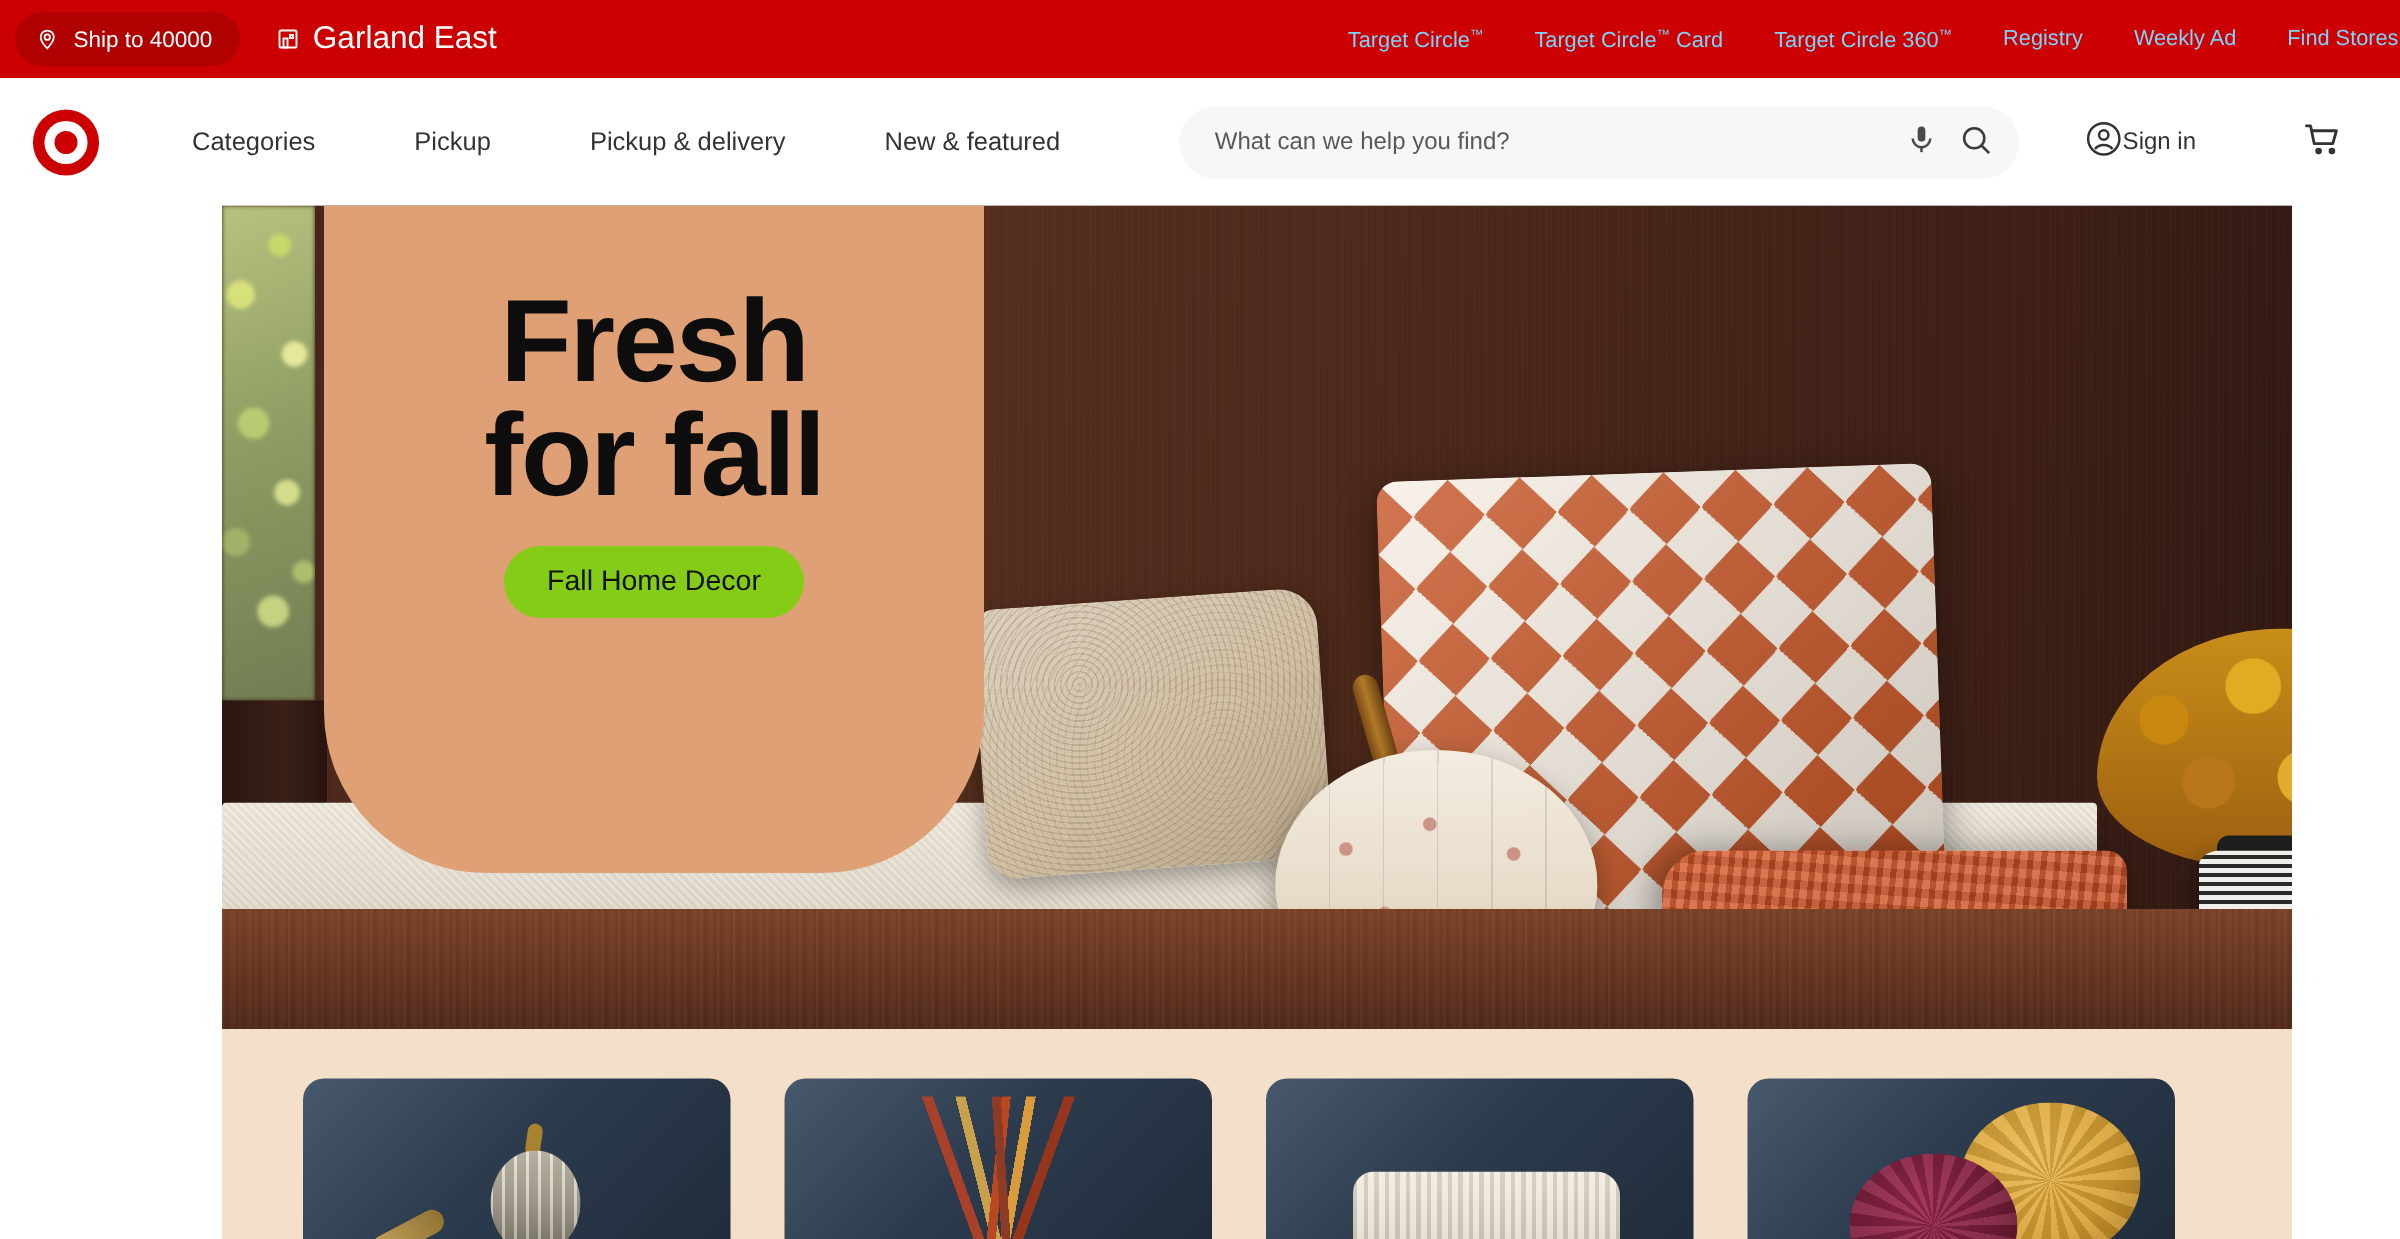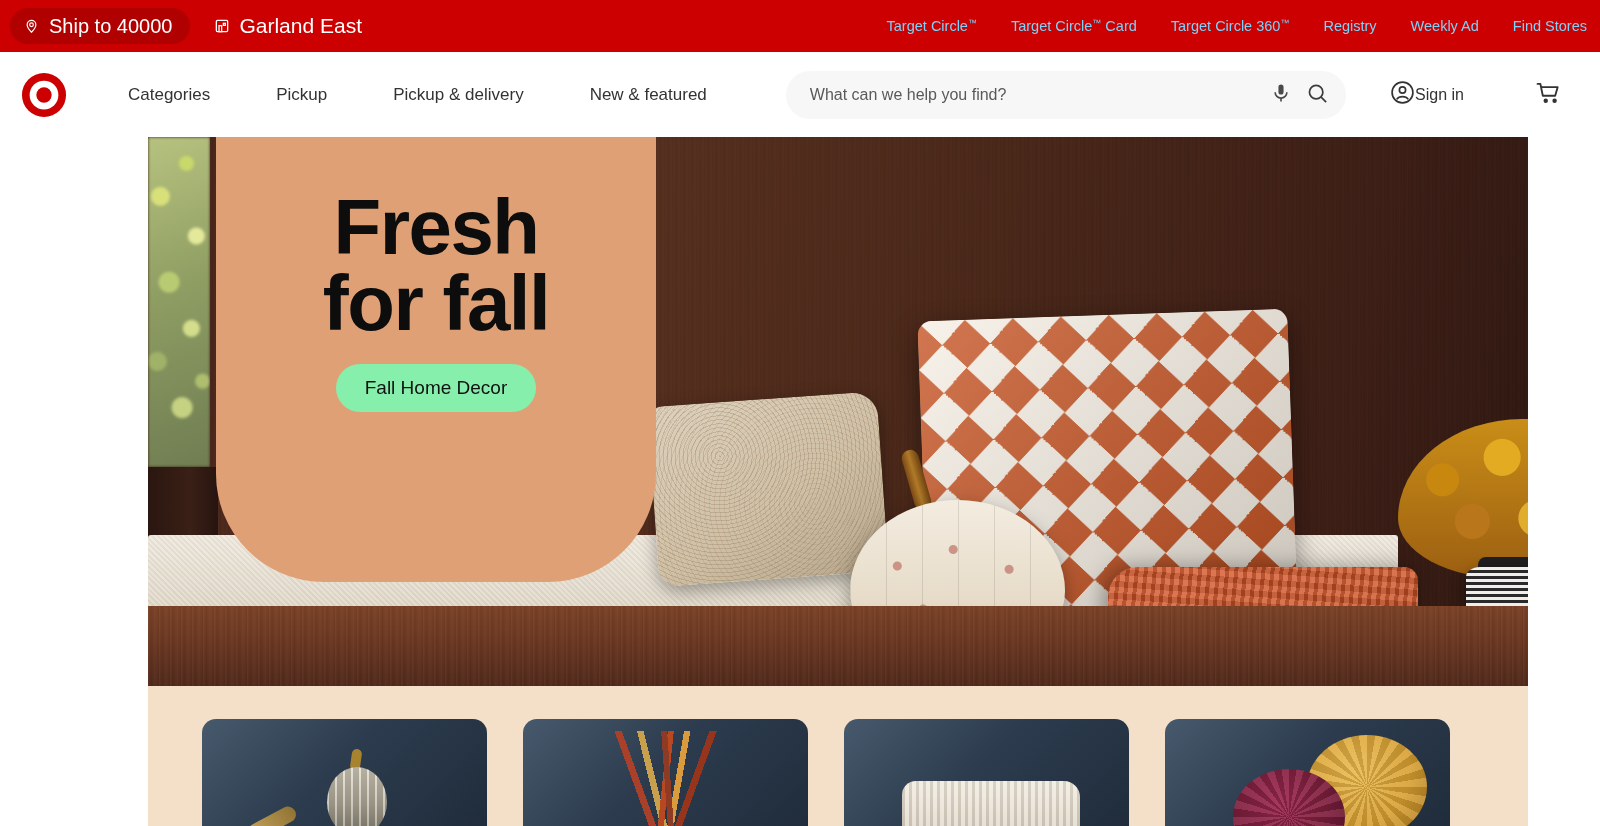--- a/index.html
+++ b/index.html
@@ -20,21 +20,21 @@
     align-items: center;
     padding: 0 0 0 10px;
   }
   .ship-pill {
     display: flex; align-items: center; gap: 10px;
     background: #b00000;
     border-radius: 26px;
     height: 36px;
     padding: 0 18px 0 14px;
     color: #ffffff;
-    font-size: 20px;
+    font-size: 15px;
     cursor: pointer;
   }
   .pin-icon { width: 15px; height: 18px; display: block; }
   .store-link {
     display: flex; align-items: center; gap: 9px;
     margin-left: 24px;
     color: #ffffff;
     font-size: 21px;
     cursor: pointer;
   }
@@ -48,21 +48,21 @@
     gap: 0px;
   }
   .top-nav a {
     color: #7dd3fc;
     font-size: 14.5px;
     text-decoration: none;
     padding: 0 17px;
     white-space: nowrap;
     cursor: pointer;
   }
-  .top-nav a:last-child { padding-right: 13px; }
+  .top-nav a:last-child { padding-right: 1px; }
   .tm { font-size: 9px; vertical-align: 5px; letter-spacing: 0; }
 
   
   .header {
     height: 85px;
     background: #ffffff;
     display: flex;
     align-items: center;
     padding: 0 20px 0 20px;
     position: relative;
@@ -354,21 +354,21 @@
   .promo-sub {
     font-size: 22px;
     line-height: 1.38;
     color: #111111;
     text-align: center;
     width: 372px;
     margin-bottom: 24px;
   }
   .promo-btn {
     display: inline-block;
-    background: #86efac;
+    background: #84cc16;
     color: #111111;
     font-size: 19px;
     border: none;
     border-radius: 26px;
     padding: 13px 29px;
     cursor: pointer;
     font-family: "Liberation Sans", sans-serif;
     text-decoration: none;
   }
 

